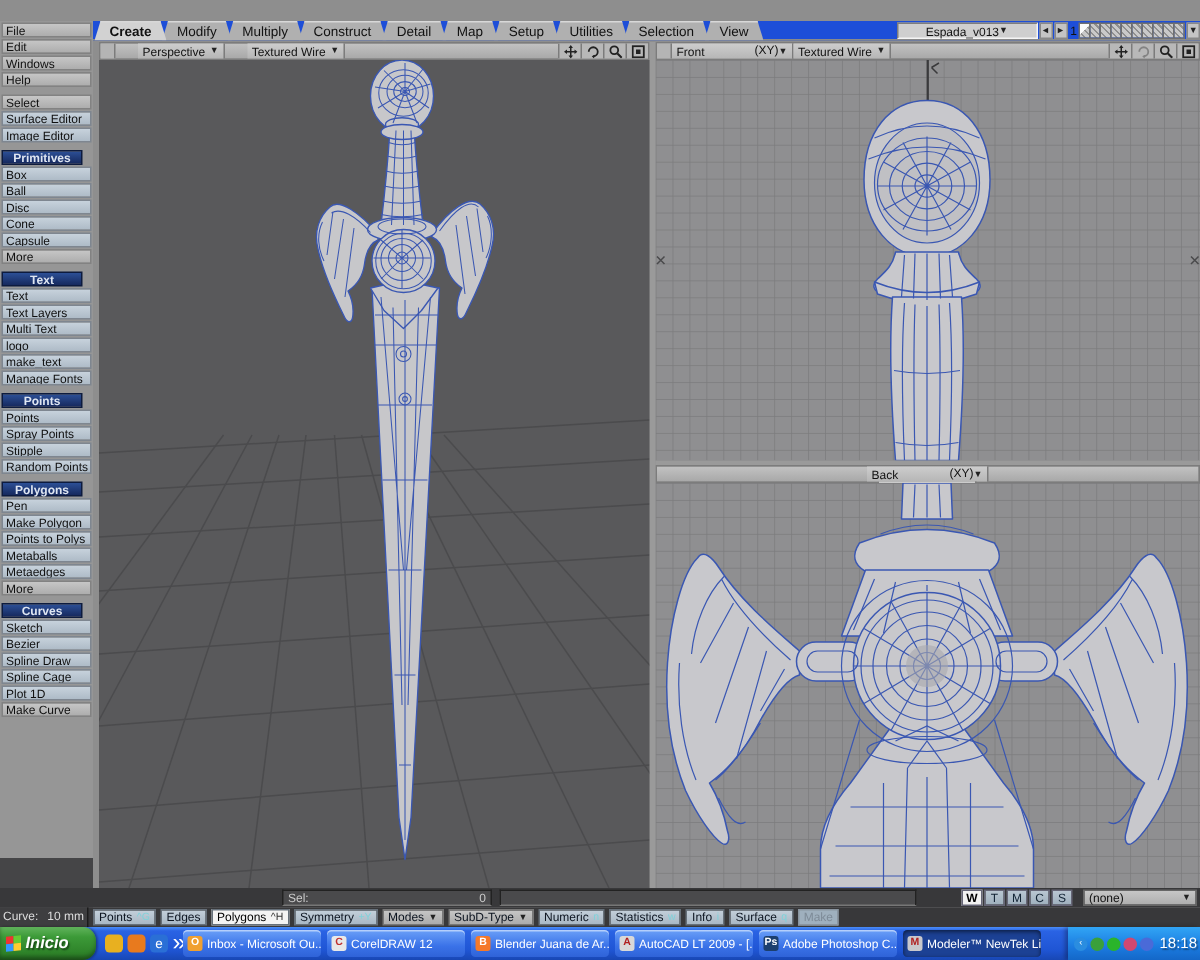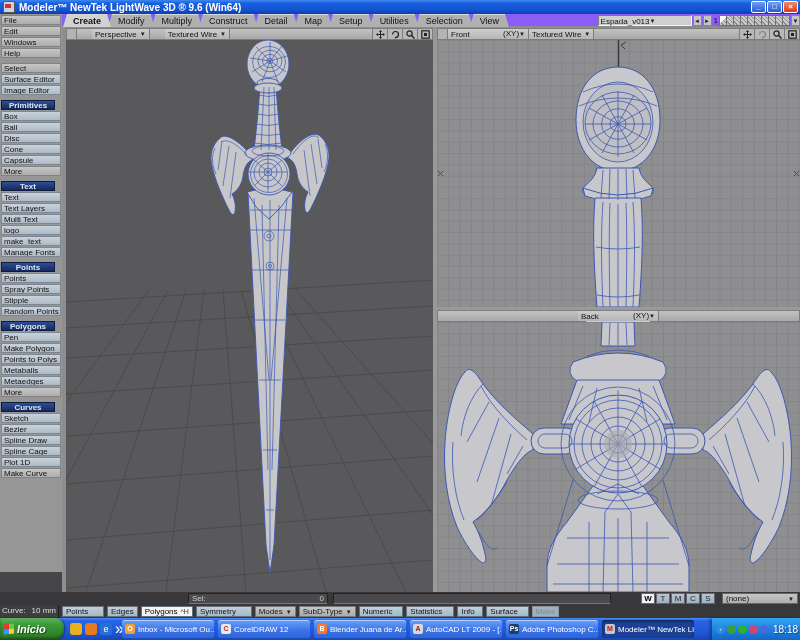--- a/index.html
+++ b/index.html
@@ -12,32 +12,32 @@
     display:flex;align-items:center;color:#fff;font-size:10px;font-weight:bold;}
   #titlebar .appicon{width:10px;height:10px;margin:0 4px 0 3px;background:#cfd2d8;
     border:1px solid #55585e;position:relative;}
   #titlebar .appicon:after{content:"";position:absolute;left:1px;top:2px;width:6px;height:4px;background:#c33;}
   .winbtns{position:absolute;right:2px;top:1px;display:flex;gap:1px;}
   .winbtn{width:15px;height:12px;border:1px solid #fff;border-radius:2px;color:#fff;
     font-size:8px;line-height:10px;text-align:center;box-sizing:border-box;
     background:linear-gradient(180deg,#6f9df5,#2b5cd0);}
   .winbtn.close{background:linear-gradient(180deg,#f08a6a,#d63c1e);}
   
-  #tabstrip{position:absolute;left:62px;top:14px;width:738px;height:13px;background:#8b5cf6;
+  #tabstrip{position:absolute;left:62px;top:14px;width:738px;height:13px;background:#1d4ed8;
     border-bottom:1px solid #8a8a8a;box-sizing:border-box;}
   #tabs{position:absolute;left:4px;top:0;height:13px;display:flex;}
   .tab{position:relative;height:13px;padding:0 10px;font-size:9px;line-height:13px;color:#111;
     background:#b0b0b0;clip-path:polygon(0 100%,4px 0,calc(100% - 4px) 0,100% 100%);
     margin-left:-3px;border-top:1px solid #d8d8d8;box-sizing:border-box;}
   .tab.active{background:#d2d2d2;font-weight:bold;z-index:2;}
   
   #objectbar{position:absolute;right:0;top:14px;height:13px;display:flex;align-items:center;}
   #objdrop{width:94px;height:11px;background:#cfcfcf;border:1px solid #7d7d7d;
     border-right-color:#f5f5f5;border-bottom-color:#f5f5f5;font-size:8px;line-height:11px;
-    padding:0 2px;box-sizing:border-box;display:flex;justify-content:flex-start;color:#111;}
+    padding:0 2px;box-sizing:border-box;display:flex;justify-content:center;color:#111;}
   .tinybtn{width:9px;height:11px;background:#c4c4c4;border:1px solid #888;font-size:6px;
     line-height:10px;text-align:center;color:#222;box-sizing:border-box;margin-left:1px;}
   #banknum{font-size:8px;color:#111;margin:0 2px;}
   #layer-bank{display:flex;}
   .layerbox{width:8px;height:11px;border:1px solid #6f6f6f;box-sizing:border-box;margin-left:-1px;
     background:repeating-linear-gradient(45deg,#c9c9c9 0 2px,#8f8f8f 2px 3px);position:relative;}
   .layerbox.sel:before{content:"";position:absolute;inset:0;
     background:linear-gradient(135deg,#fafafa 48%,transparent 48%);}
   
   #sidebar{position:absolute;left:0;top:14px;width:62px;height:558px;background:#969696;
@@ -123,29 +123,20 @@
     background:linear-gradient(180deg,#31a5f5 0%,#1b7be0 60%,#1467c8 100%);
     box-shadow:-2px 0 3px rgba(0,0,0,.3);display:flex;align-items:center;gap:2px;padding-left:4px;box-sizing:border-box;}
   .trayicon{width:9px;height:9px;border-radius:50%;font-size:6px;line-height:9px;text-align:center;color:#fff;}
   #clock{color:#fff;font-size:10px;margin-left:2px;text-shadow:1px 1px 1px #14487e;}
 </style>
 </head>
 <body>
 
 <div id="screen">
 
-  <div id="titlebar">
-    <span class="appicon"></span>
-    <span>Modeler™ NewTek LightWave 3D ® 9.6  (Win64)</span>
-    <span class="winbtns">
-      <span class="winbtn">_</span>
-      <span class="winbtn">□</span>
-      <span class="winbtn close">×</span>
-    </span>
-  </div>
 
   <div id="tabstrip">
     <div id="tabs">
         <span class="tab active">Create</span>
         <span class="tab">Modify</span>
         <span class="tab">Multiply</span>
         <span class="tab">Construct</span>
         <span class="tab">Detail</span>
         <span class="tab">Map</span>
         <span class="tab">Setup</span>

